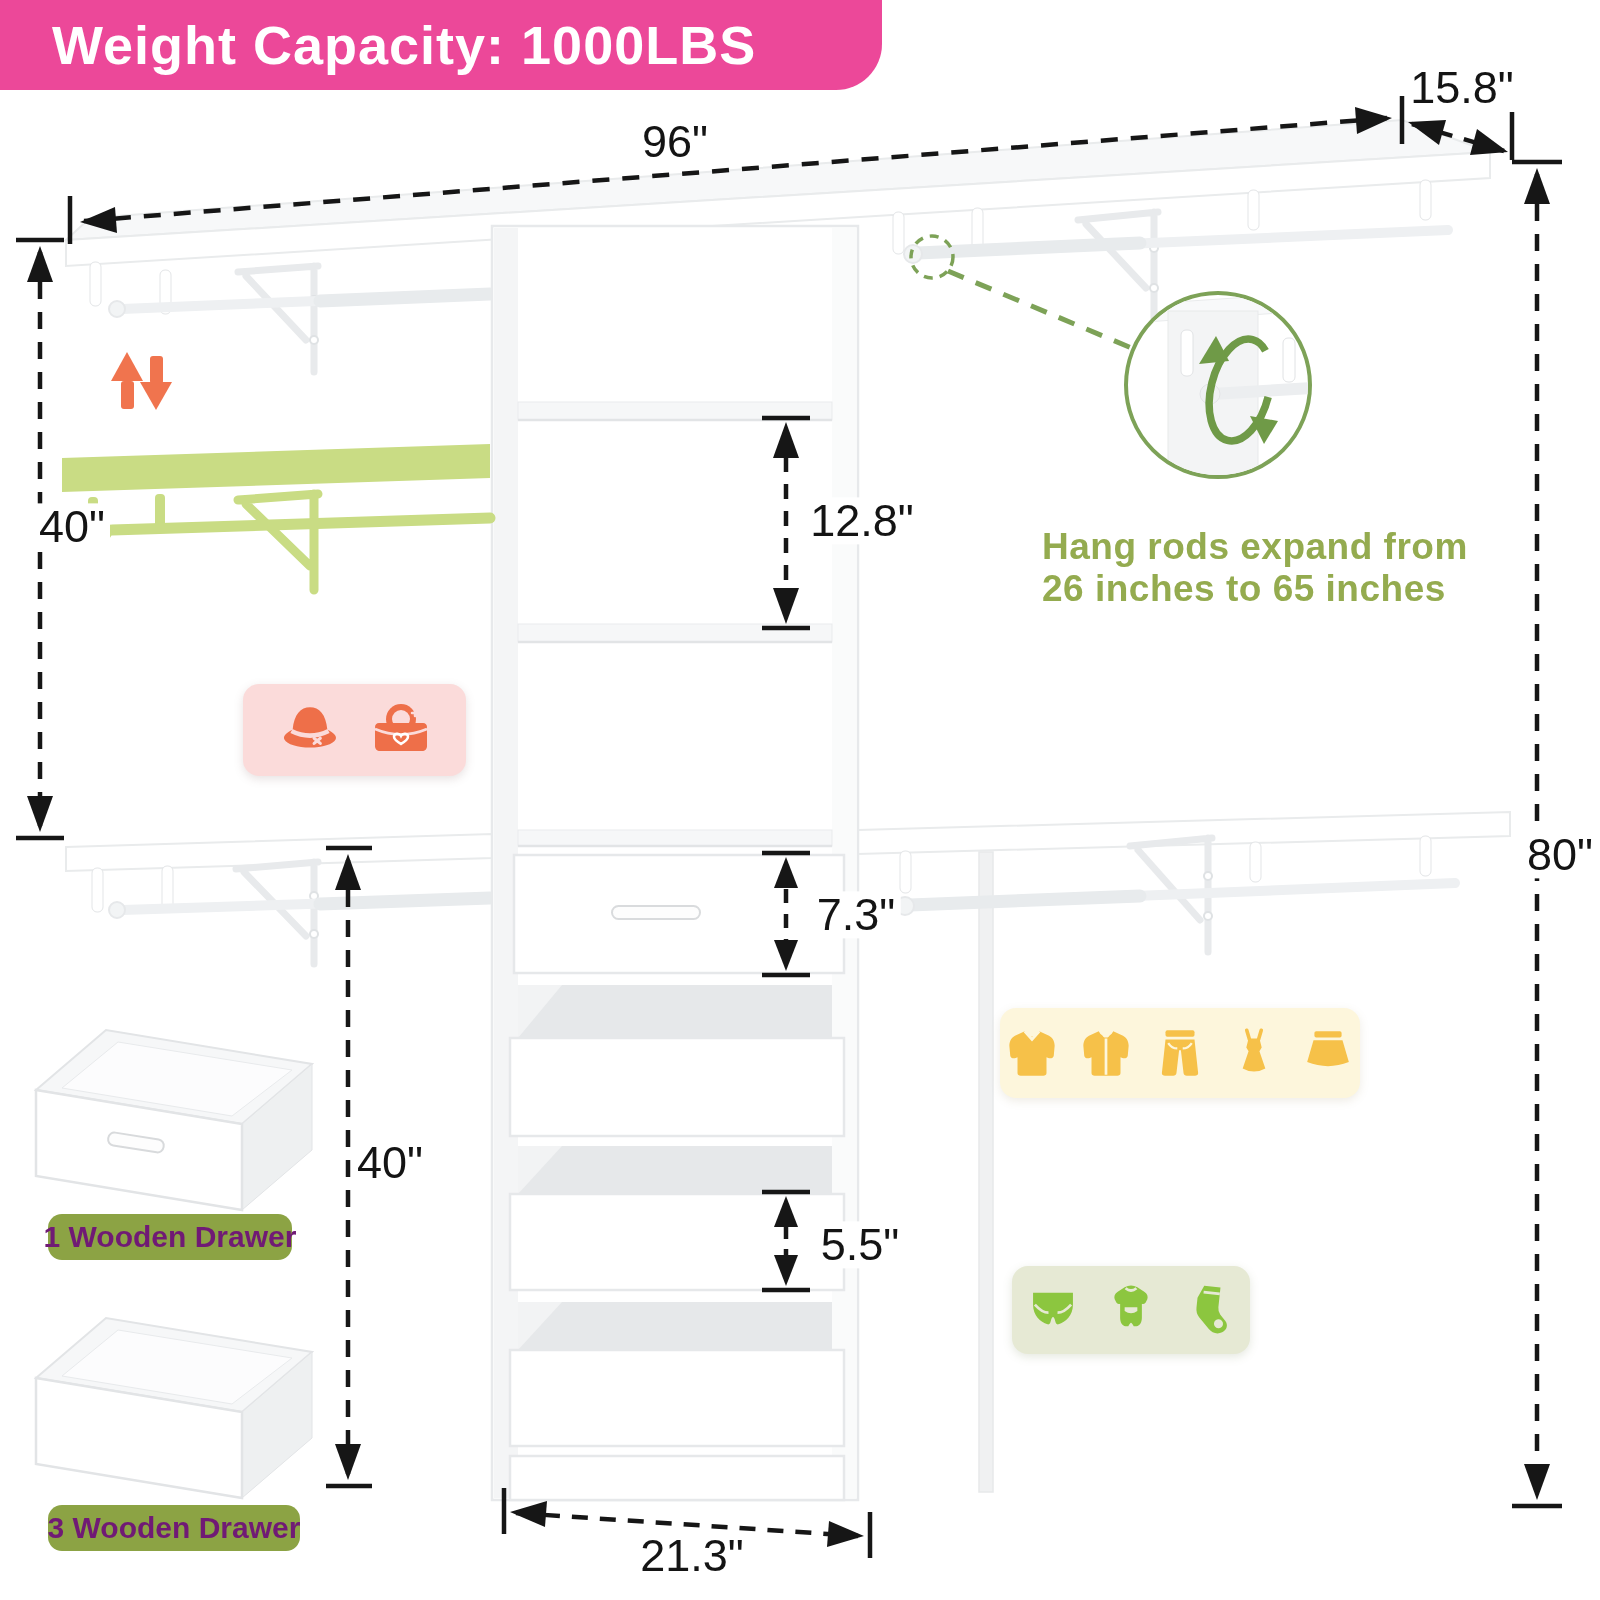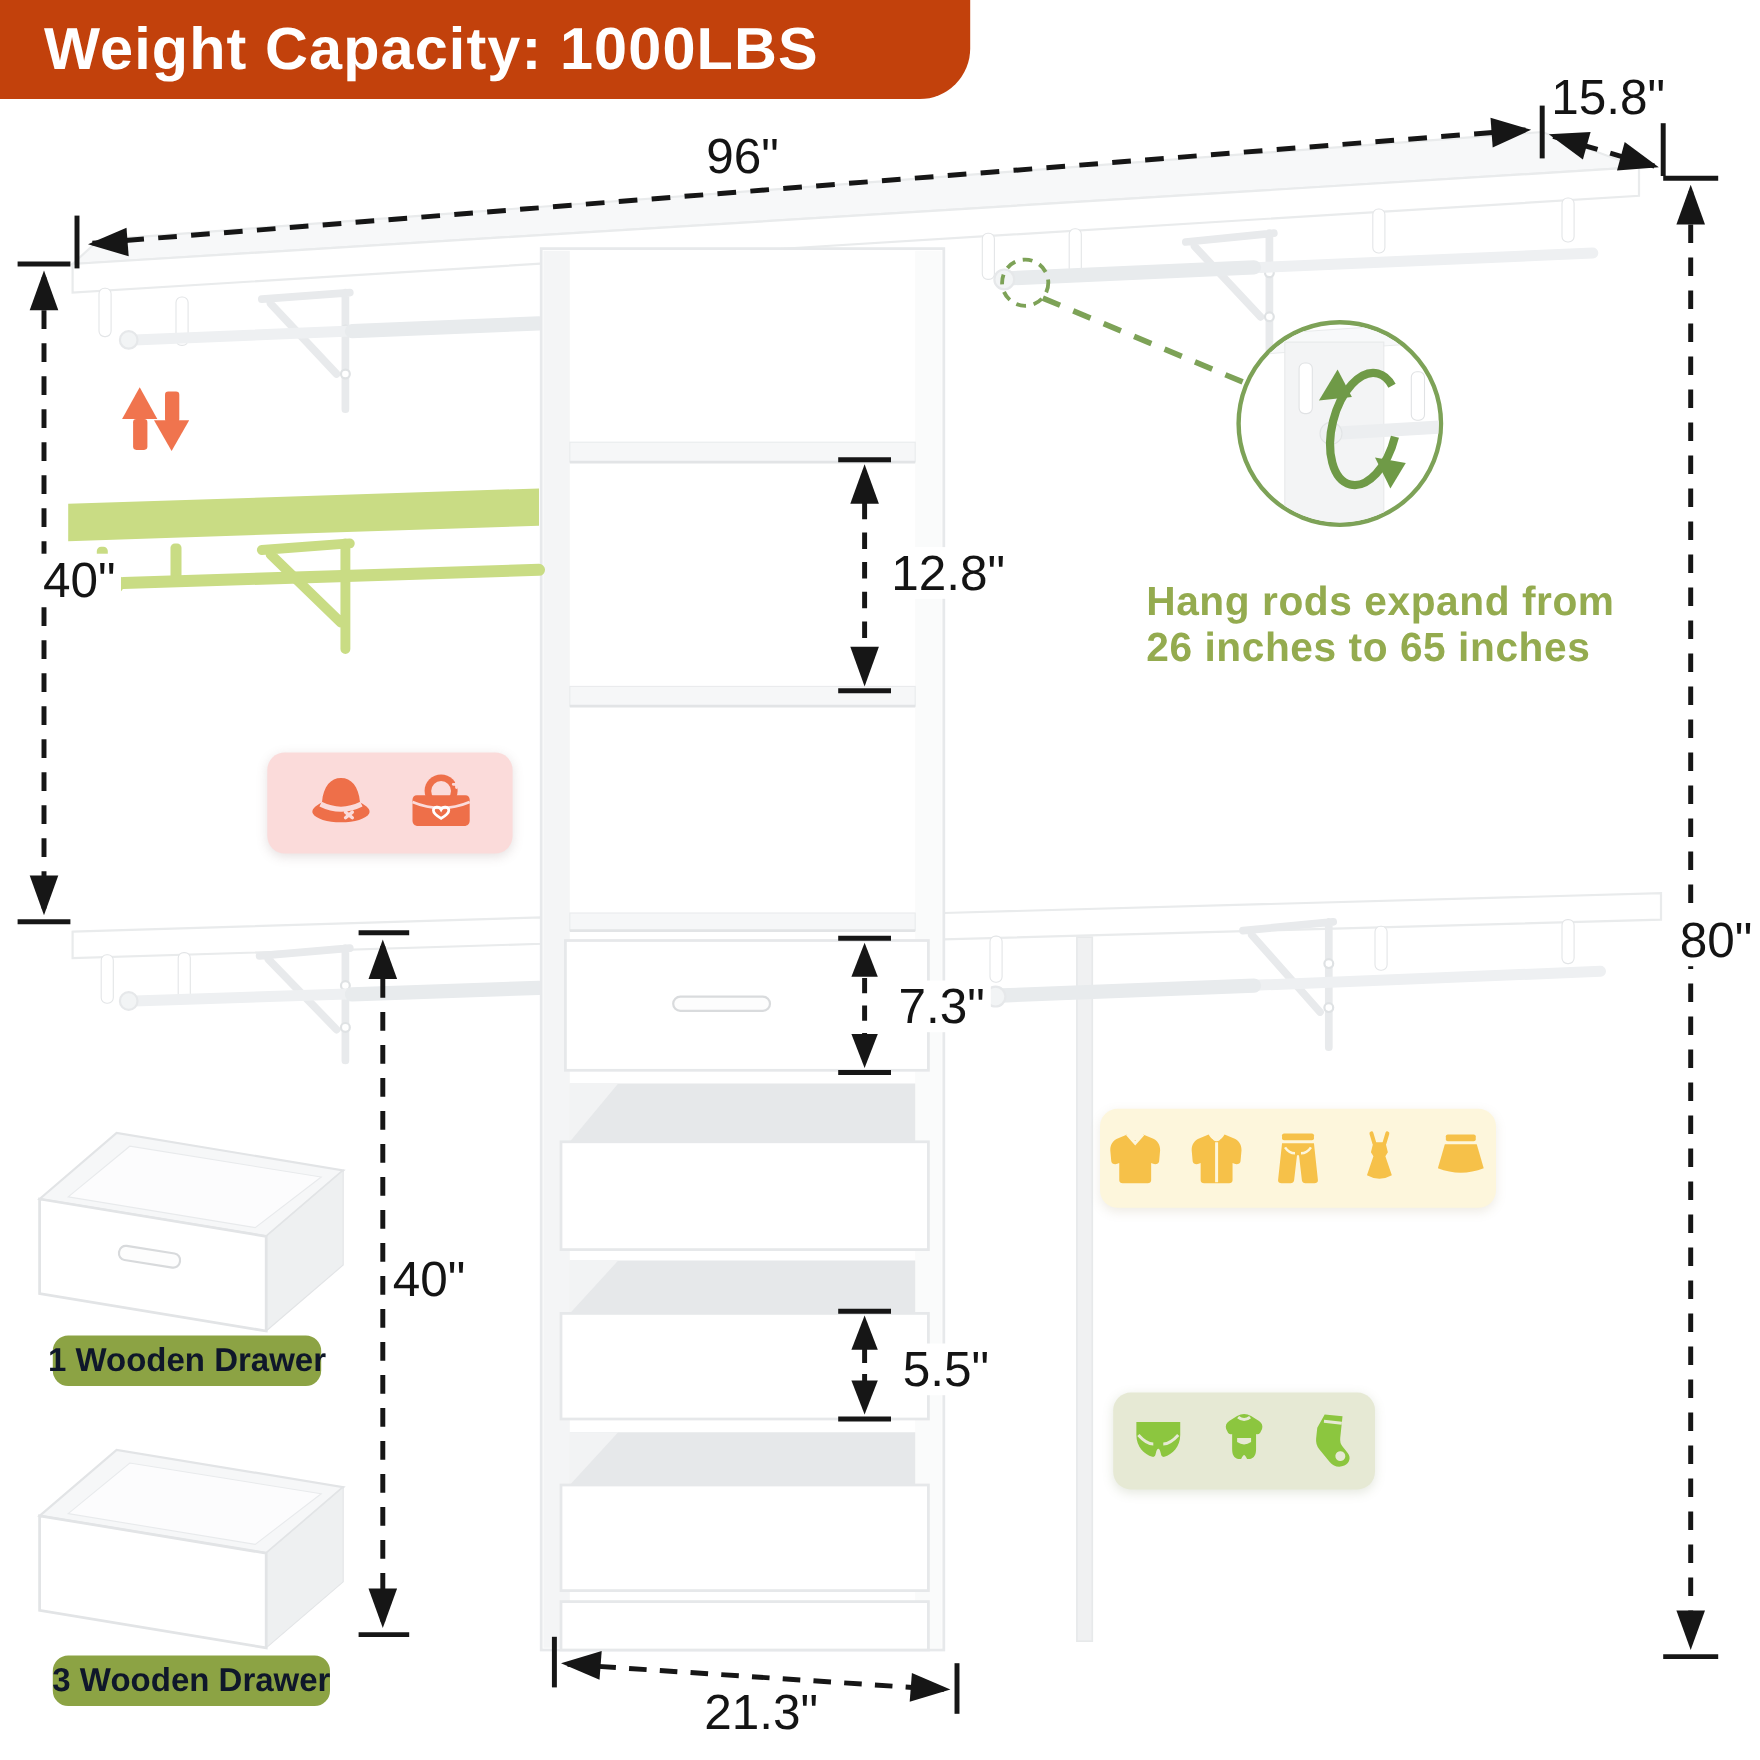--- a/index.html
+++ b/index.html
@@ -1,27 +1,27 @@
 <!DOCTYPE html>
 <html><head>
 <meta charset="utf-8">
 <style>
   html,body{margin:0;padding:0;background:#ffffff;}
   .canvas{position:relative;width:1600px;height:1600px;background:#ffffff;overflow:hidden;
           font-family:"Liberation Sans", sans-serif;}
   svg.art{position:absolute;left:0;top:0;}
-  .banner{position:absolute;left:0;top:0;width:882px;height:90px;background:#c2410c;
+  .banner{position:absolute;left:0;top:0;width:882px;height:90px;background:#ec4899;
           border-bottom-right-radius:46px;display:flex;align-items:center;
-          padding-left:40px;box-sizing:border-box;}
+          padding-left:52px;box-sizing:border-box;}
   .banner span{color:#ffffff;font-size:54px;font-weight:bold;letter-spacing:1px;}
   .dim{position:absolute;transform:translate(-50%,-50%);font-size:45px;color:#141414;
        background:#ffffff;padding:0 5px;line-height:1.05;white-space:nowrap;}
   .callout{position:absolute;left:1042px;top:486px;color:#94ab4f;font-weight:bold;
            font-size:37px;line-height:42px;letter-spacing:.5px;margin-top:40px;}
-  .pill{position:absolute;background:#8ca344;color:#0f172a;font-weight:bold;font-size:30px;
+  .pill{position:absolute;background:#8ca344;color:#701a75;font-weight:bold;font-size:30px;
         display:flex;align-items:center;justify-content:center;border-radius:14px;
         white-space:nowrap;}
   .pill1{left:48px;top:1214px;width:244px;height:46px;}
   .pill2{left:48px;top:1505px;width:252px;height:46px;align-items:center;}
   .icon-box{position:absolute;display:flex;align-items:center;justify-content:center;
             border-radius:16px;box-shadow:0 3px 10px rgba(120,90,90,.18);}
   .box-accessories{left:243px;top:684px;width:223px;height:92px;background:#fbdbda;gap:26px;color:#ee6f49;}
   .box-clothes{left:1000px;top:1008px;width:360px;height:90px;background:#fdf6dc;gap:16px;color:#f6c149;
                box-shadow:0 3px 10px rgba(150,130,80,.15);}
   .box-baby{left:1012px;top:1266px;width:238px;height:88px;background:#e6e9d4;gap:20px;color:#8cc63f;

